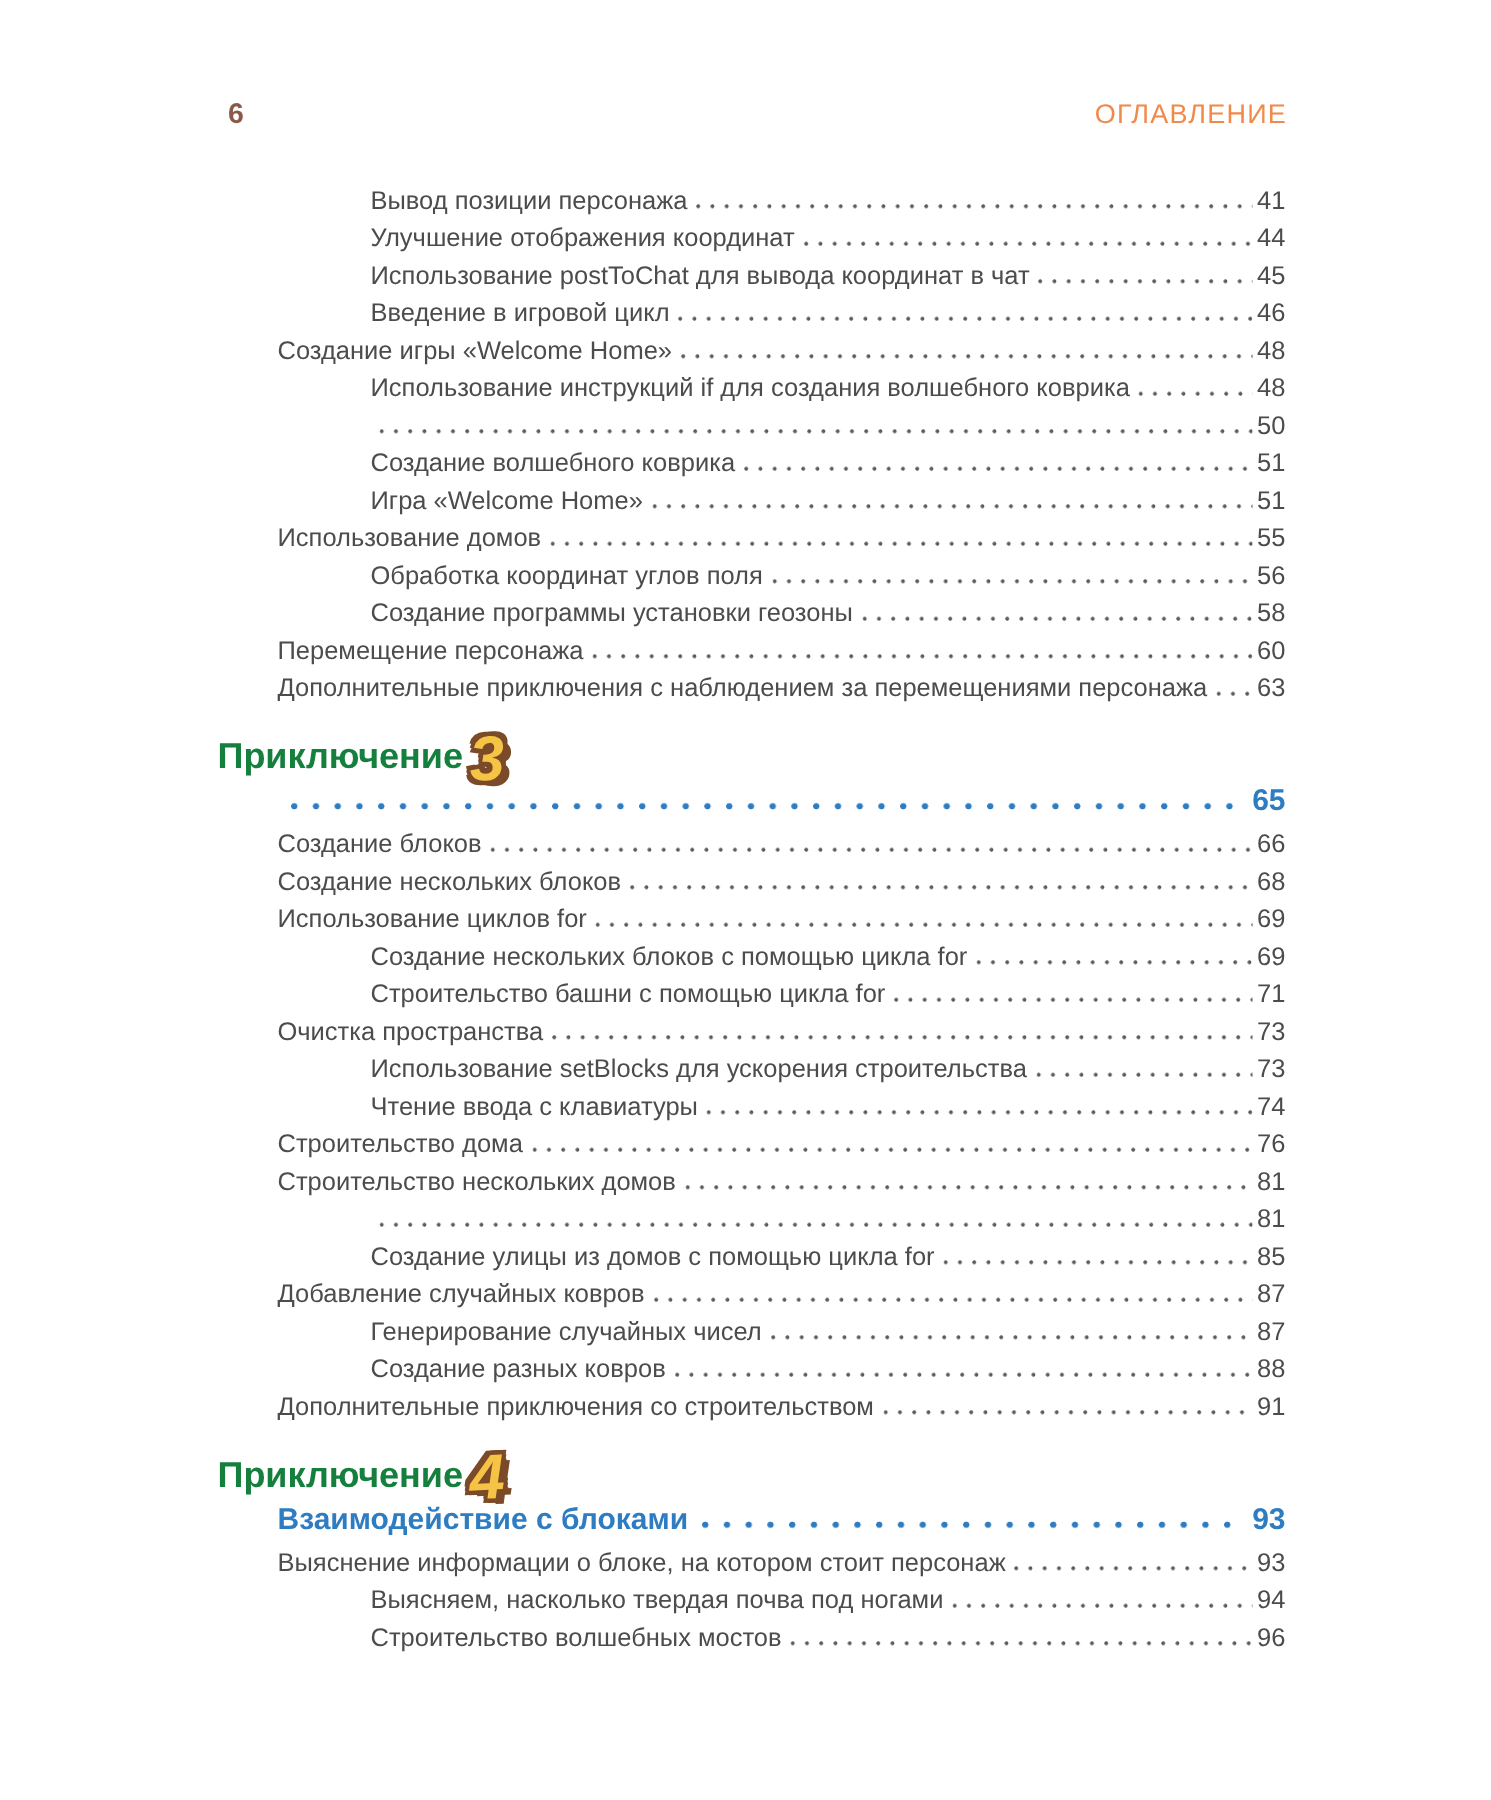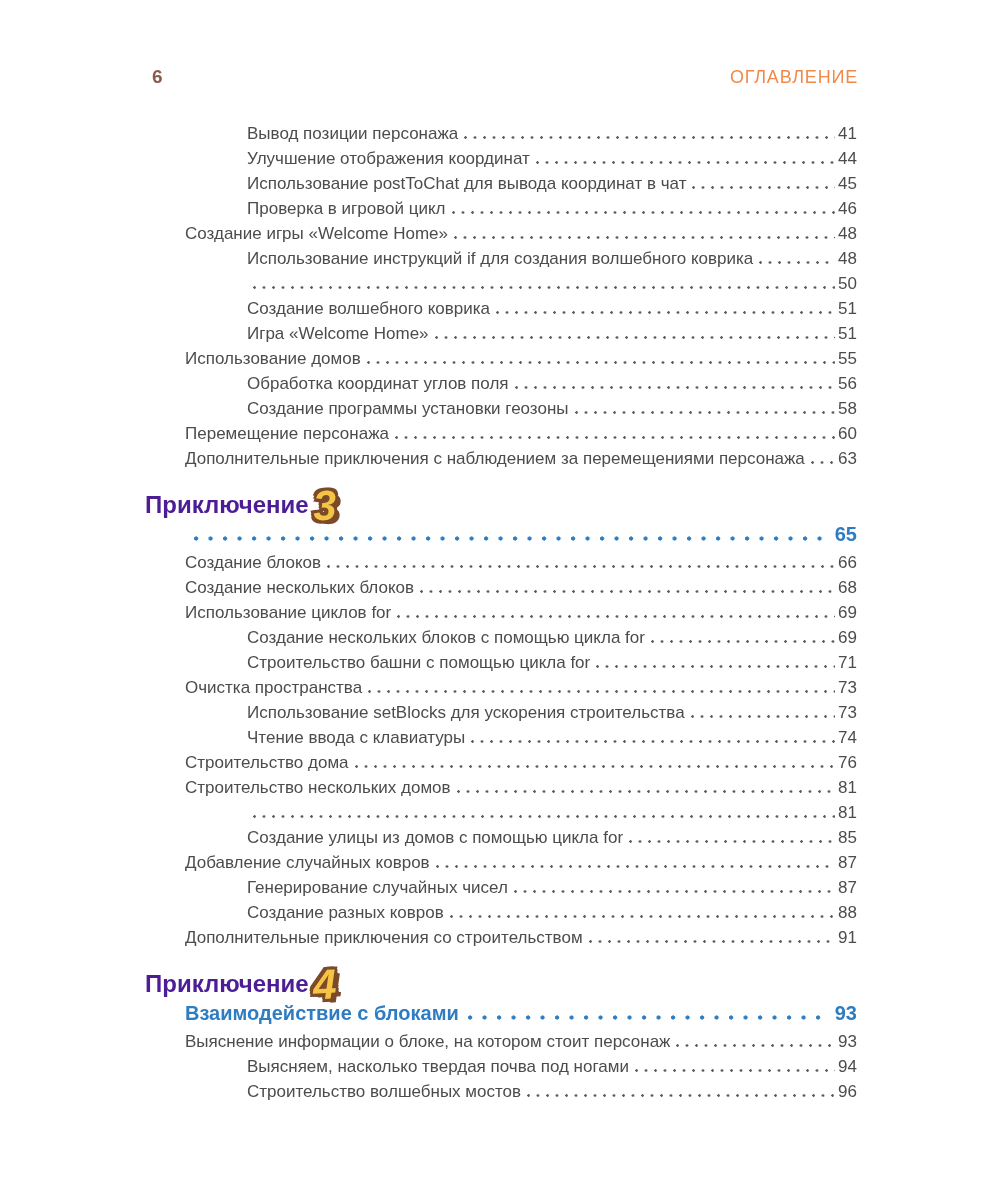--- a/index.html
+++ b/index.html
@@ -68,21 +68,21 @@
 
   
   .chapter-block { padding-top: 10px; margin-left: -40px; }
   .chapter-label-row {
     display: flex;
     align-items: flex-end;
     height: 40px;
     position: relative;
   }
   .chapter-label {
-    color: #4c1d95;
+    color: #15803d;
     font-size: 24px;
     font-weight: bold;
     line-height: 1;
     padding-bottom: 4px;
   }
   .chapter-number {
     display: inline-block;
     font-size: 42px;
     font-weight: bold;
     font-style: italic;
@@ -139,21 +139,21 @@
       <span class="pagenum">44</span>
     </div>
 
     <div class="row lvl2">
       <span class="title">Использование postToChat для вывода координат в чат</span>
       <span class="dots"></span>
       <span class="pagenum">45</span>
     </div>
 
     <div class="row lvl2">
-      <span class="title">Проверка в игровой цикл</span>
+      <span class="title">Введение в игровой цикл</span>
       <span class="dots"></span>
       <span class="pagenum">46</span>
     </div>
 
     <div class="row lvl1">
       <span class="title">Создание игры «Welcome Home»</span>
       <span class="dots"></span>
       <span class="pagenum">48</span>
     </div>
 

